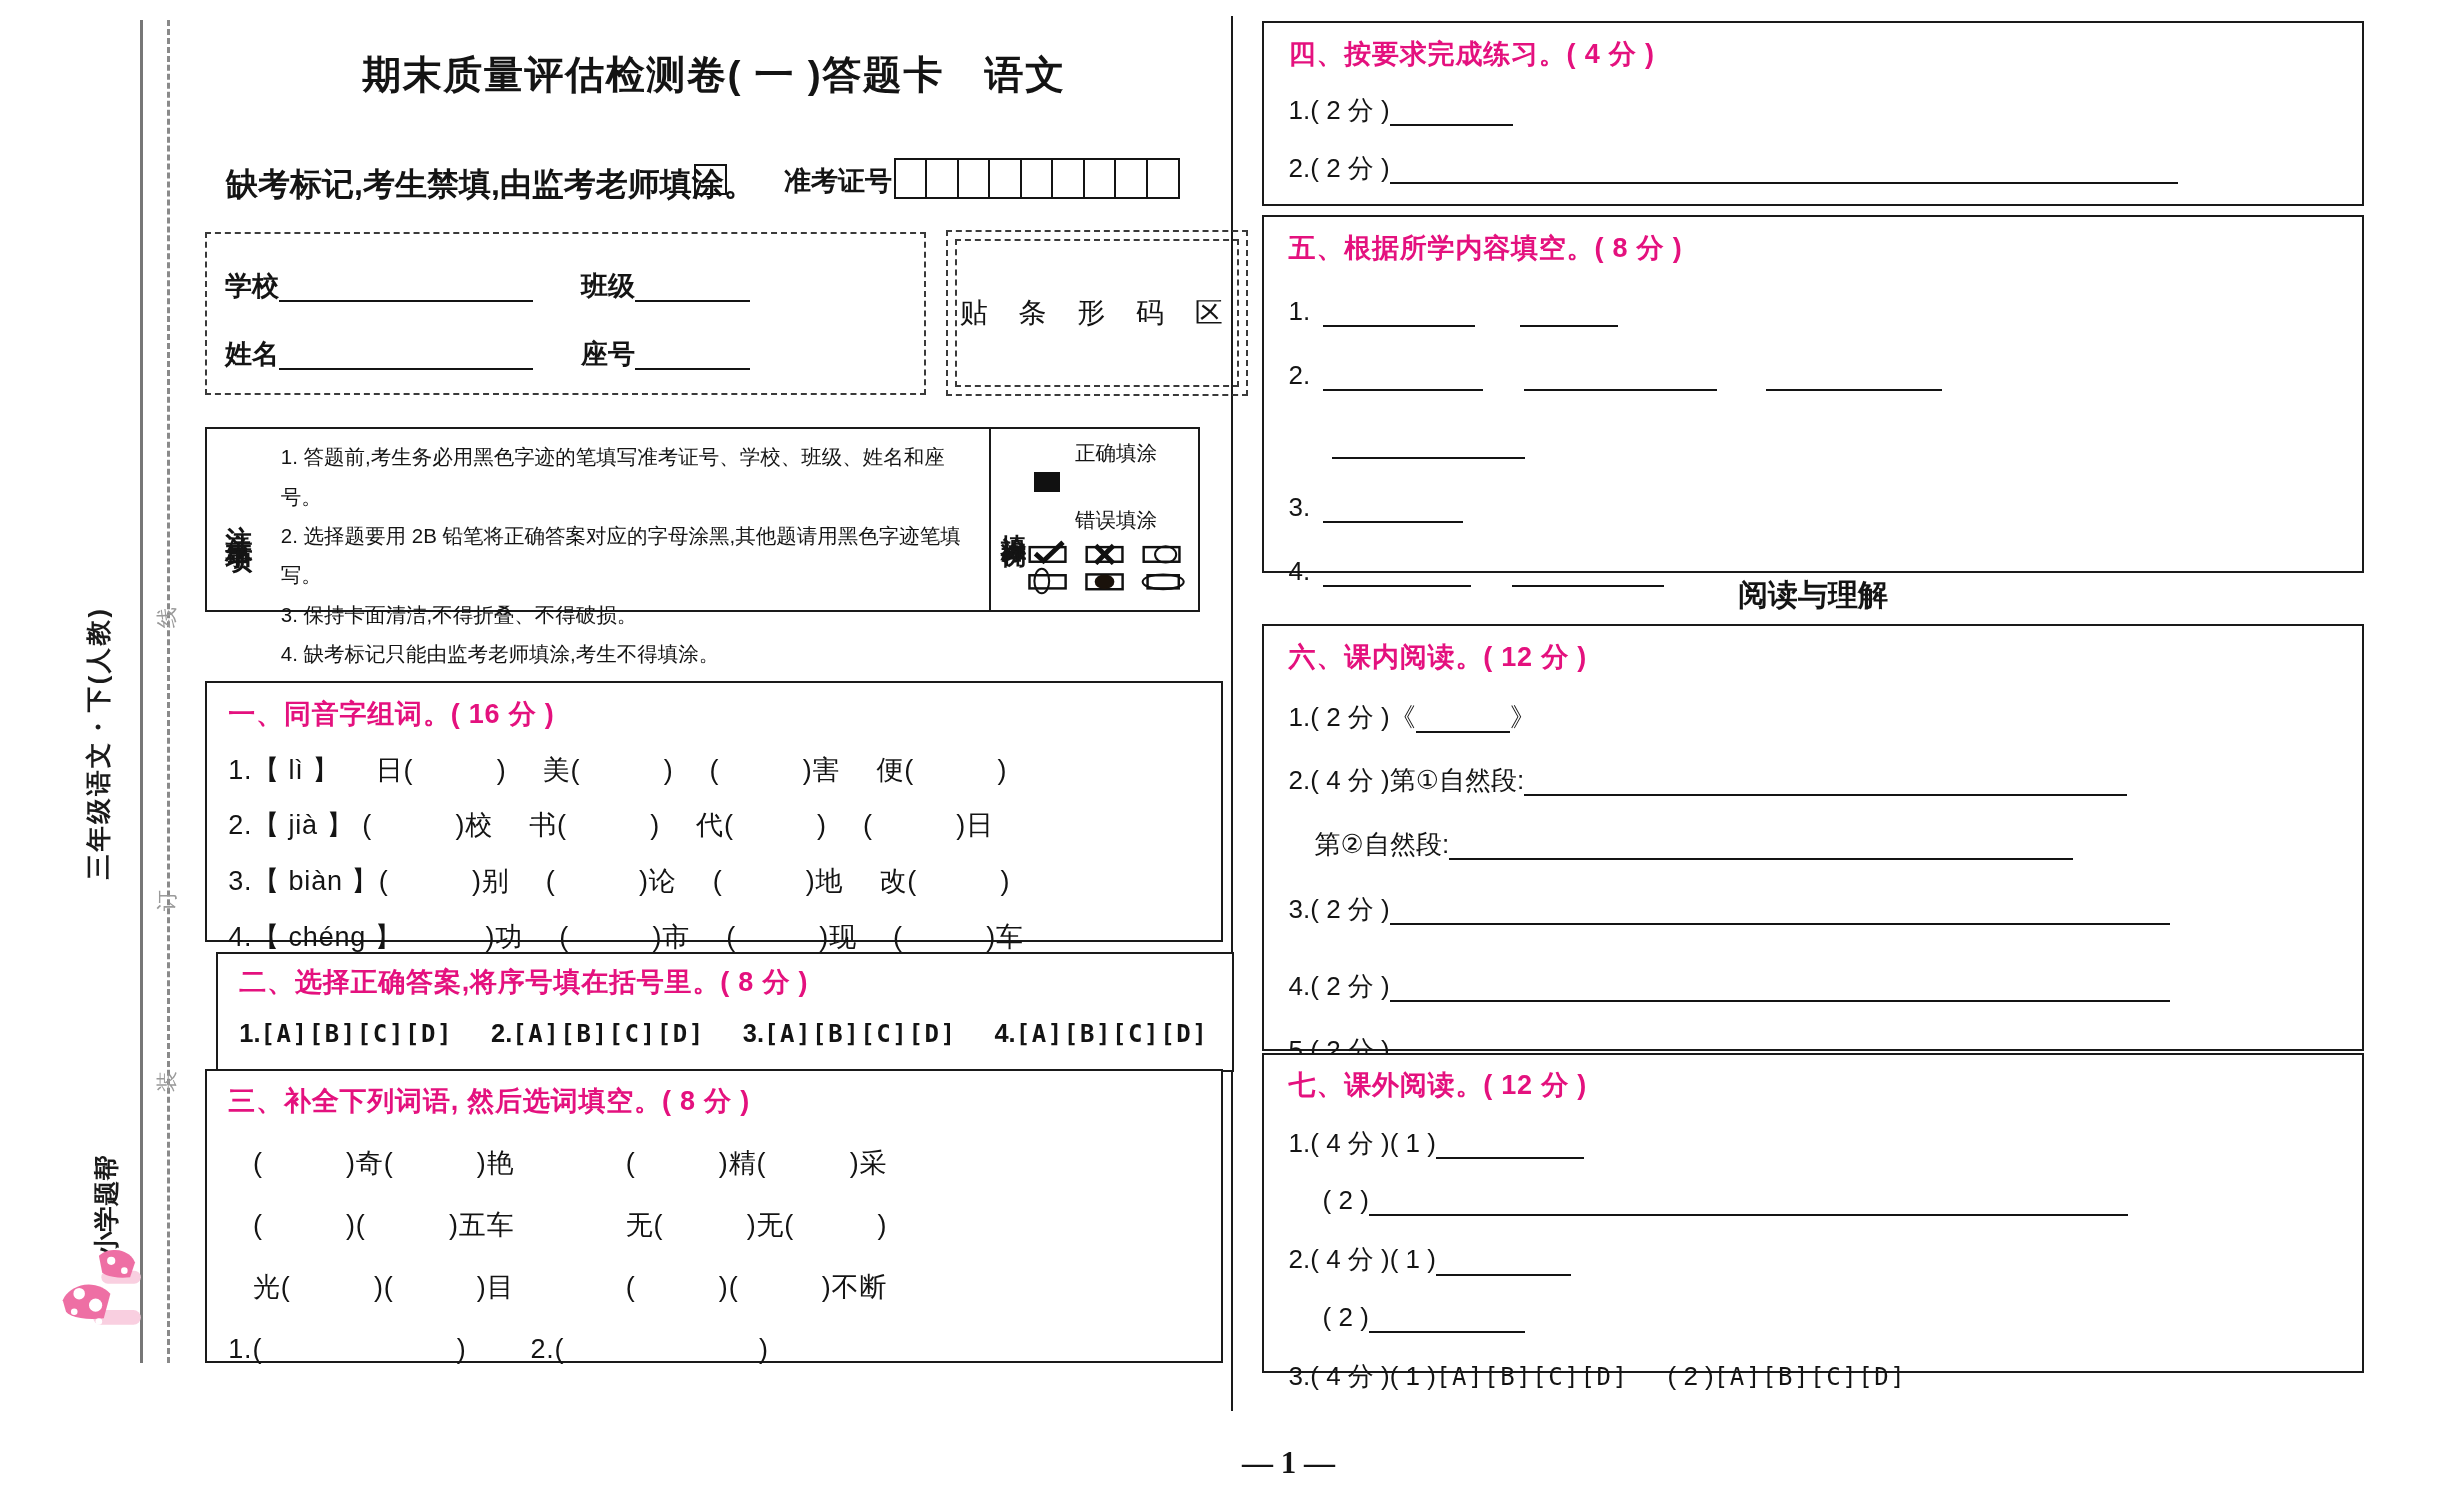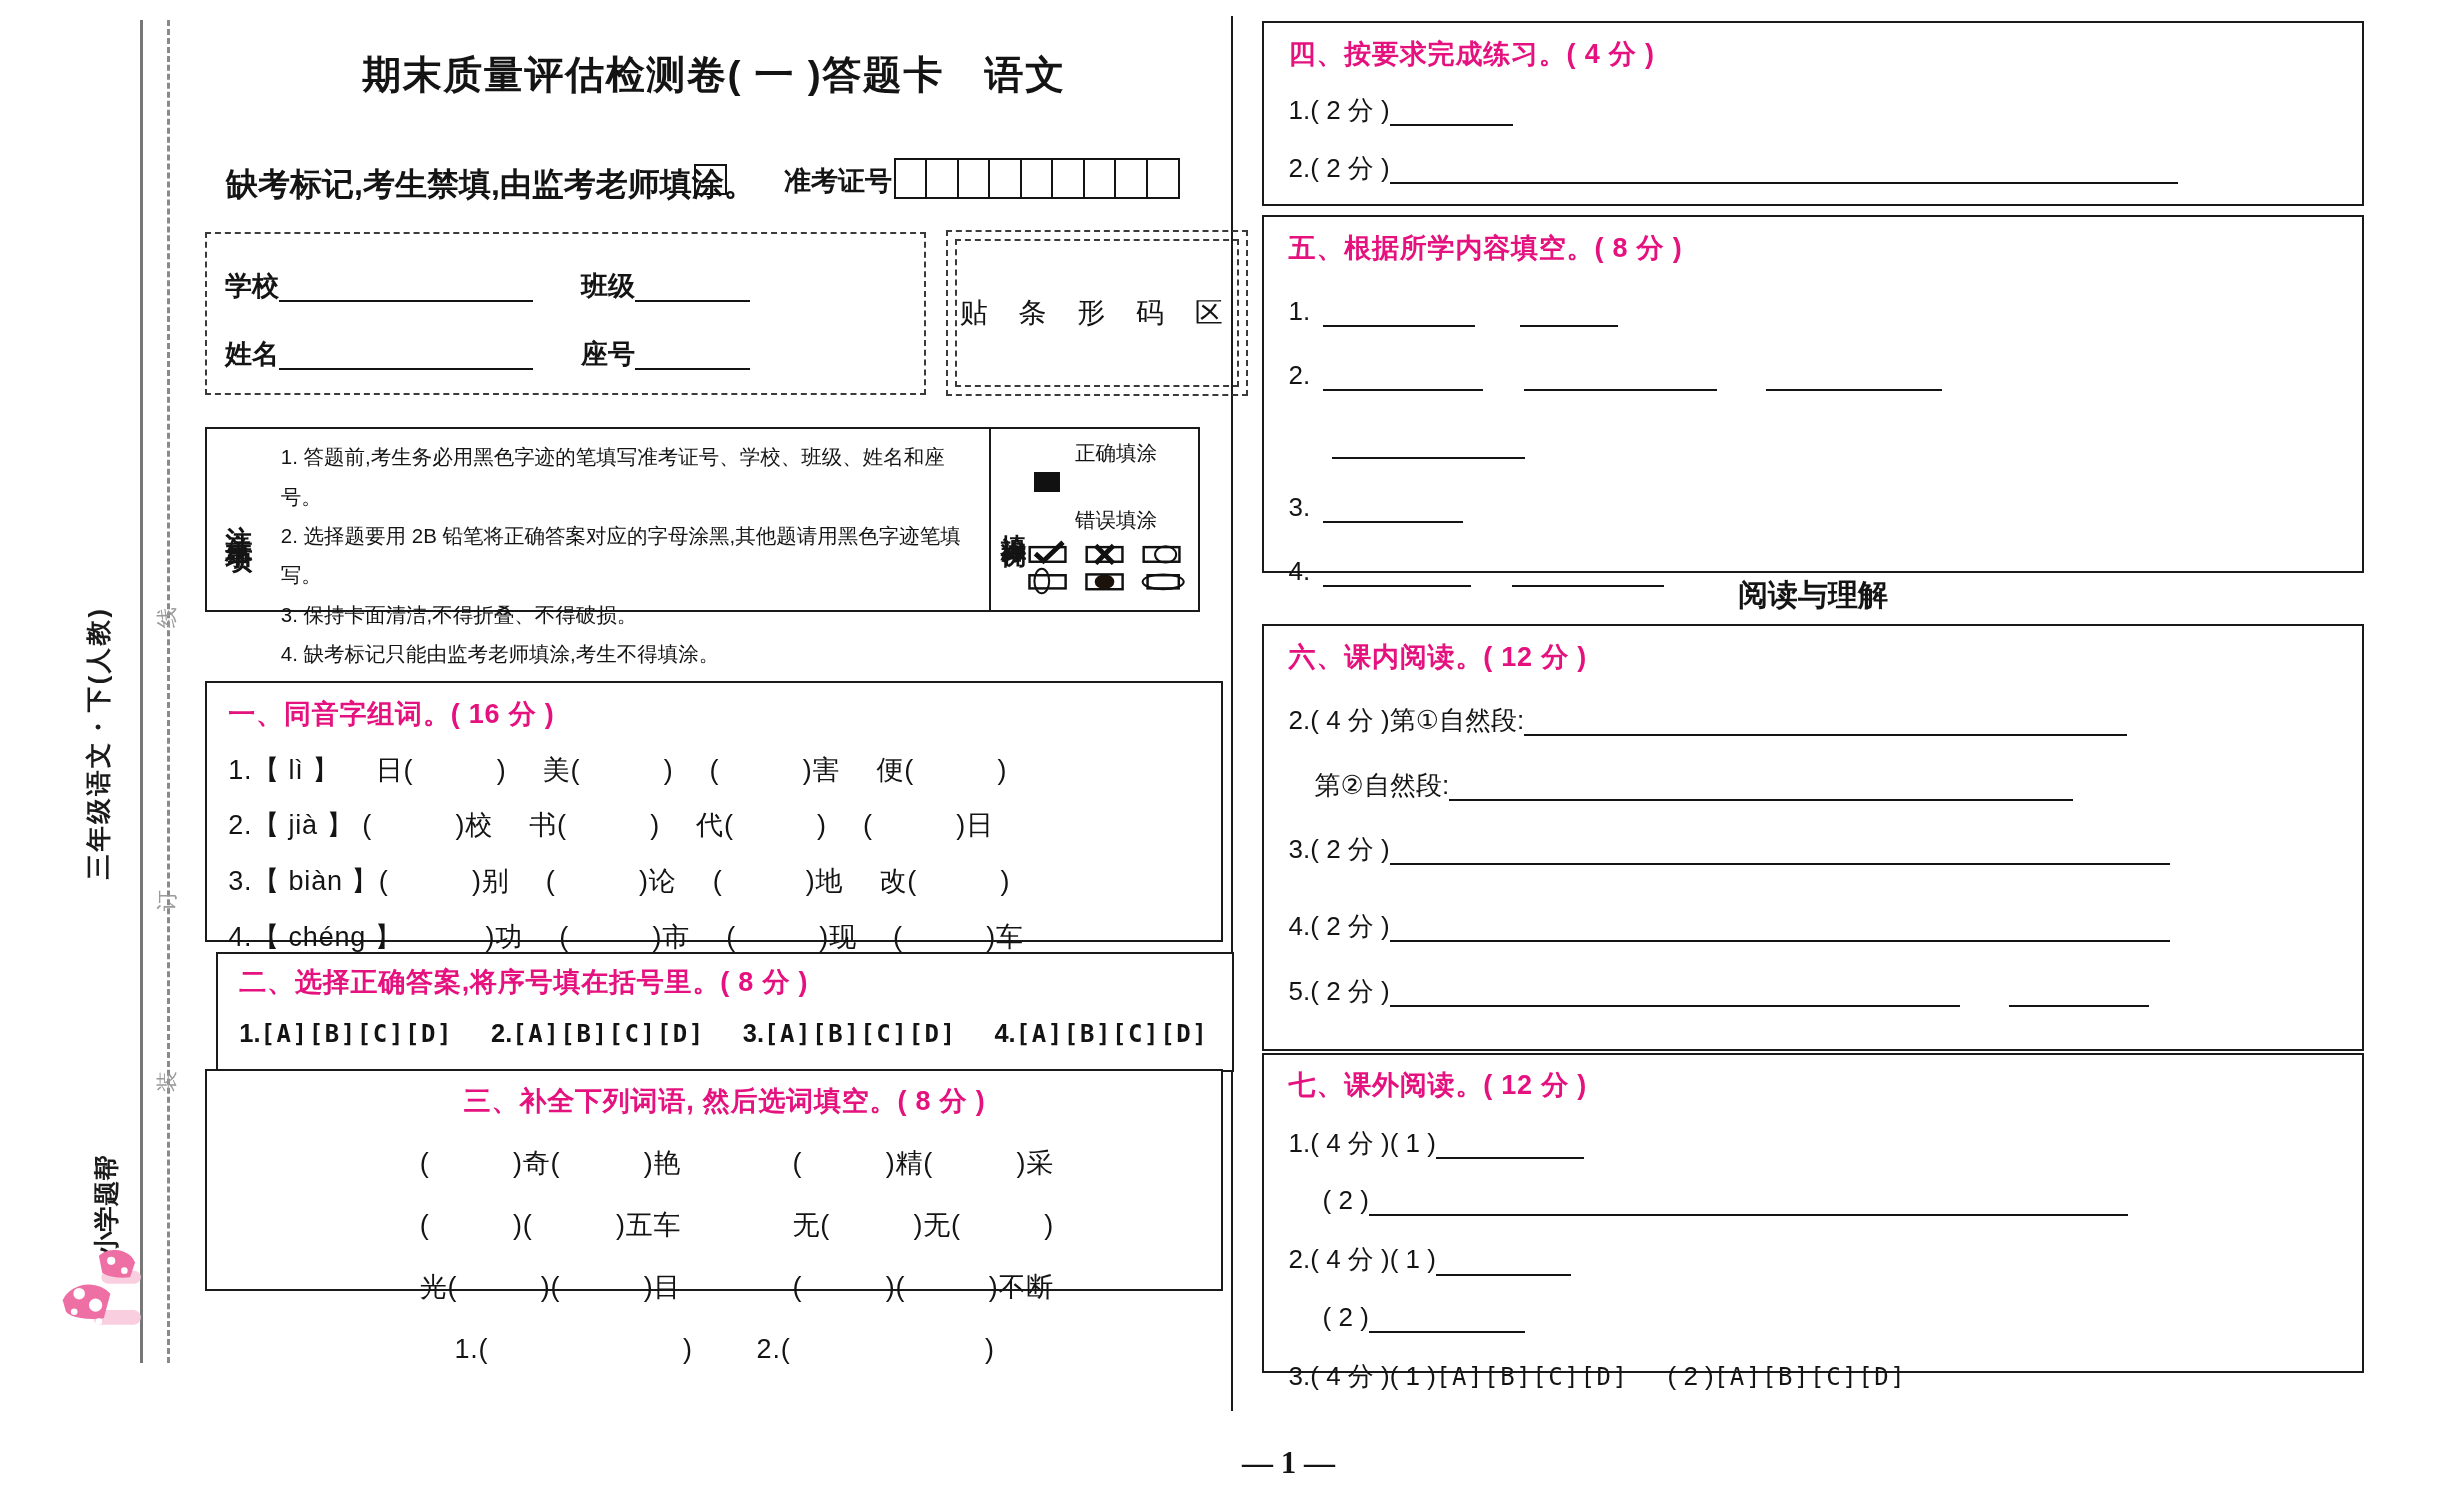--- a/index.html
+++ b/index.html
@@ -166,21 +166,21 @@
   <div class="abs box" style="left:216px;top:952px;width:1018px;height:120px;padding:9.8px 0 0 21.3px;">
     <div class="qtitle">二、选择正确答案,将序号填在括号里。( 8 分 )</div>
     <div class="optrow">
       <span><span>1.</span><span class="opts">[A][B][C][D]</span></span>
       <span><span>2.</span><span class="opts">[A][B][C][D]</span></span>
       <span><span>3.</span><span class="opts">[A][B][C][D]</span></span>
       <span><span>4.</span><span class="opts">[A][B][C][D]</span></span>
     </div>
   </div>
 
-  <div class="abs box" style="left:205px;top:1069px;width:1018px;height:222px;padding:11.5px 0 0 21.3px;text-align:center;">
+  <div class="abs box" style="left:205px;top:1069px;width:1018px;height:294px;padding:11.5px 0 0 21.3px;">
     <div class="qtitle">三、补全下列词语, 然后选词填空。( 8 分 )</div>
     <div class="qrow" style="margin-top:26px;padding-left:24.6px;">(　　　)奇(　　　)艳　　　　(　　　)精(　　　)采</div>
     <div class="qrow" style="margin-top:26px;padding-left:24.6px;">(　　　)(　　　)五车　　　　无(　　　)无(　　　)</div>
     <div class="qrow" style="margin-top:26px;padding-left:24.6px;">光(　　　)(　　　)目　　　　(　　　)(　　　)不断</div>
     <div class="qrow" style="margin-top:26px;">1.(　　　　　　　)　　 2.(　　　　　　　)</div>
   </div>
 
   <div class="abs box" style="left:1262px;top:20.5px;width:1102px;height:185px;padding:13px 0 0 24.6px;">
     <div class="qtitle">四、按要求完成练习。( 4 分 )</div>
     <div class="ritem" style="margin-top:21.3px;"><span>1.( 2 分 )</span><span class="ln" style="width:123px;"></span></div>
@@ -193,20 +193,21 @@
     <div class="ritem" style="margin-top:33px;"><span class="q5num">2.</span><span class="ln" style="width:160px;"></span><span class="ln" style="width:193px;margin-left:41px;"></span><span class="ln" style="width:176px;margin-left:49px;"></span></div>
     <div class="ritem" style="margin-top:36px;"><span class="q5num"></span><span class="ln" style="width:193px;margin-left:9.8px;"></span></div>
     <div class="ritem" style="margin-top:33px;"><span class="q5num">3.</span><span class="ln" style="width:140px;"></span></div>
     <div class="ritem" style="margin-top:33px;"><span class="q5num">4.</span><span class="ln" style="width:148px;"></span><span class="ln" style="width:152px;margin-left:41px;"></span></div>
   </div>
 
   <div class="abs sechdr" style="left:1262px;top:575px;width:1102px;">阅读与理解</div>
 
   <div class="abs box" style="left:1262px;top:624px;width:1102px;height:427px;padding:13px 0 0 24.6px;">
     <div class="qtitle">六、课内阅读。( 12 分 )</div>
+    <div class="ritem" style="margin-top:24.6px;"><span>1.( 2 分 )《</span><span class="ln" style="width:94px;"></span><span>》</span></div>
     <div class="ritem" style="margin-top:28px;"><span>2.( 4 分 )第①自然段:</span><span class="ln" style="width:603px;"></span></div>
     <div class="ritem" style="margin-top:29.5px;padding-left:26px;"><span>第②自然段:</span><span class="ln" style="width:624px;"></span></div>
     <div class="ritem" style="margin-top:29.5px;"><span>3.( 2 分 )</span><span class="ln" style="width:780px;"></span></div>
     <div class="ritem" style="margin-top:42px;"><span>4.( 2 分 )</span><span class="ln" style="width:780px;"></span></div>
     <div class="ritem" style="margin-top:29.5px;"><span>5.( 2 分 )</span><span class="ln" style="width:570px;"></span><span class="ln" style="width:140px;margin-left:49px;"></span></div>
   </div>
 
   <div class="abs box" style="left:1262px;top:1053px;width:1102px;height:320px;padding:11.5px 0 0 24.6px;">
     <div class="qtitle">七、课外阅读。( 12 分 )</div>
     <div class="ritem" style="margin-top:23px;"><span>1.( 4 分 )( 1 )</span><span class="ln" style="width:148px;"></span></div>

